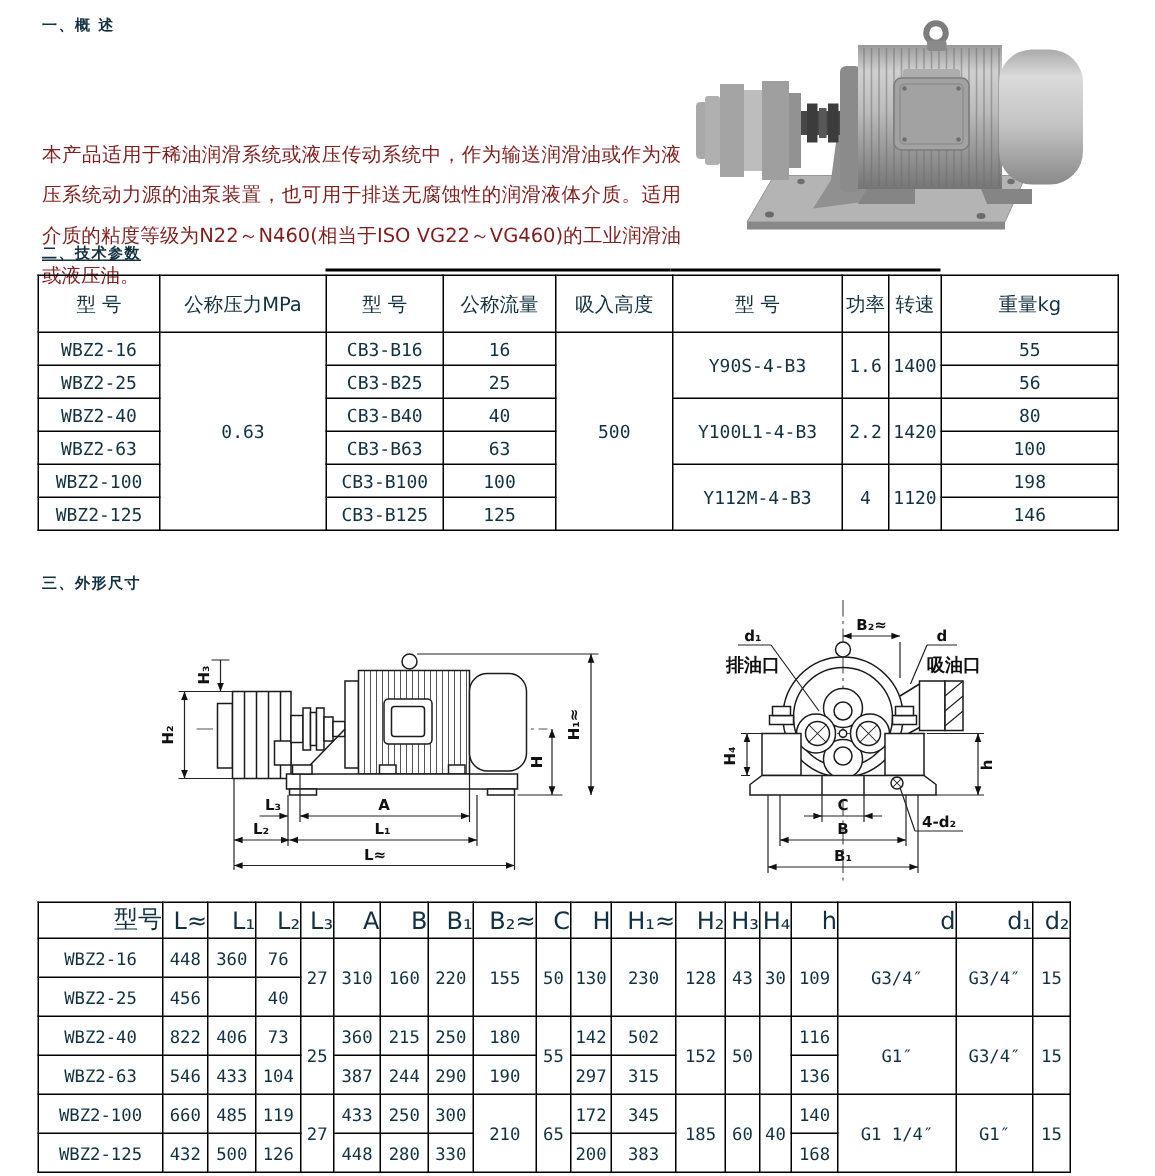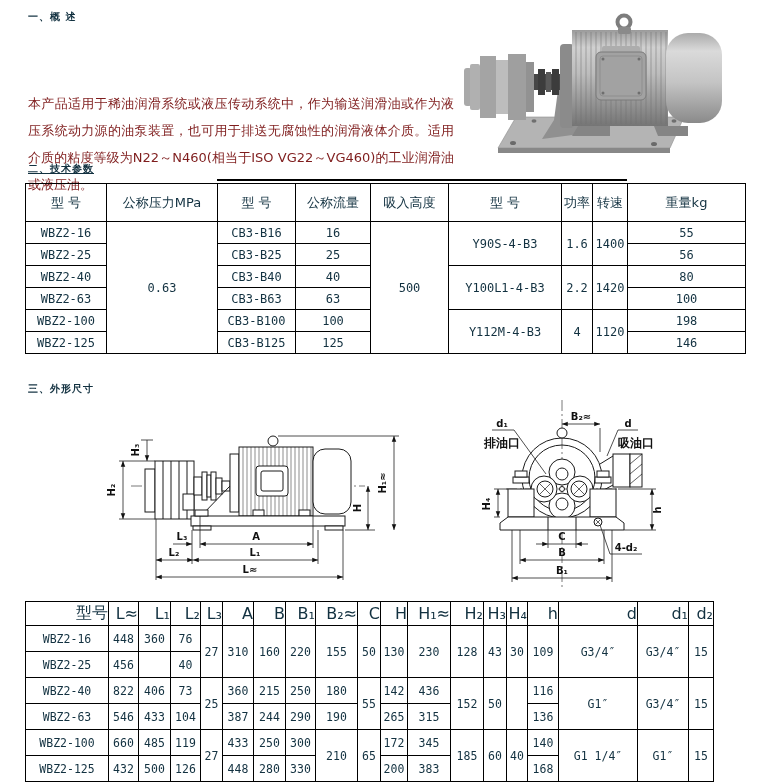--- a/index.html
+++ b/index.html
@@ -389,39 +389,39 @@
       <td>822</td>
       <td>406</td>
       <td>73</td>
       <td rowspan="2">25</td>
       <td>360</td>
       <td>215</td>
       <td>250</td>
       <td>180</td>
       <td rowspan="2">55</td>
       <td>142</td>
-      <td>436</td>
+      <td>502</td>
       <td rowspan="2">152</td>
       <td rowspan="2">50</td>
       <td rowspan="2"></td>
       <td>116</td>
       <td rowspan="2">G1″</td>
       <td rowspan="2">G3/4″</td>
       <td rowspan="2">15</td>
     </tr>
     <tr>
       <td>WBZ2-63</td>
       <td>546</td>
       <td>433</td>
       <td>104</td>
       <td>387</td>
       <td>244</td>
       <td>290</td>
       <td>190</td>
-      <td>265</td>
+      <td>297</td>
       <td>315</td>
       <td>136</td>
     </tr>
     <tr>
       <td>WBZ2-100</td>
       <td>660</td>
       <td>485</td>
       <td>119</td>
       <td rowspan="2">27</td>
       <td>433</td>

